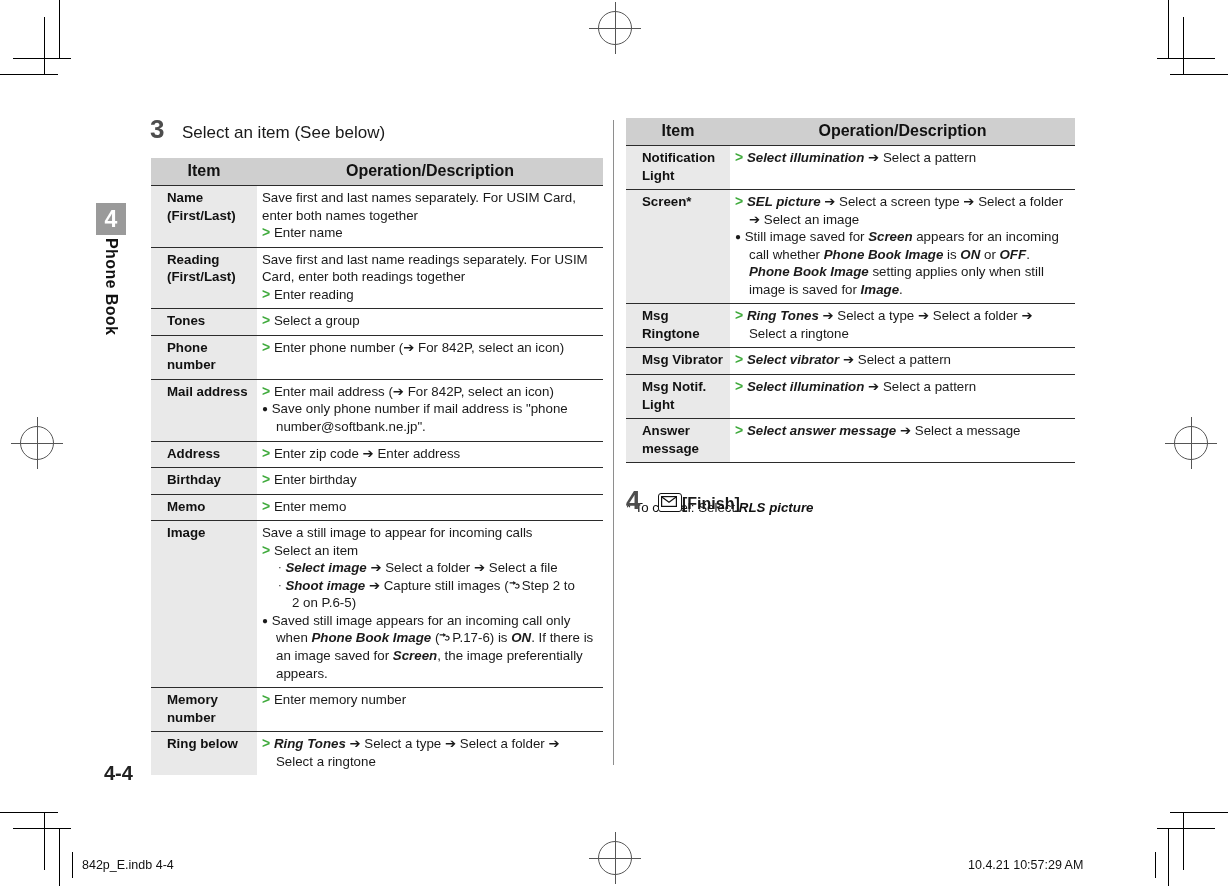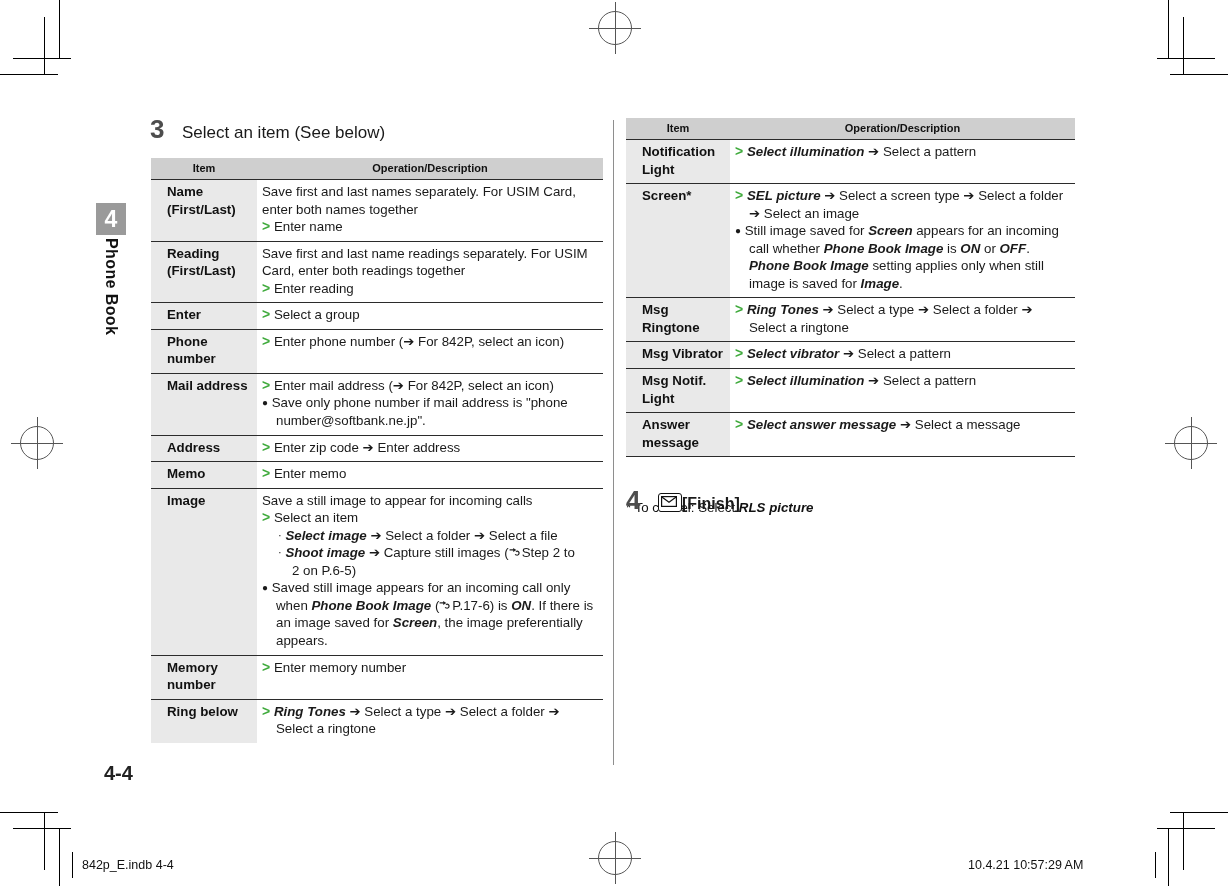--- a/index.html
+++ b/index.html
@@ -40,21 +40,21 @@
   .coldiv{position:absolute;left:613px;top:120px;width:1px;height:645px;background:#8e8e8e;}
 
   
   .step{position:absolute;display:flex;align-items:baseline;}
   .step .num{font-size:26px;font-weight:bold;color:#4d4d4d;width:22px;}
   .step .txt{font-size:17px;color:#1a1a1a;margin-left:10px;}
 
   
   table.man{border-collapse:collapse;table-layout:fixed;font-size:13.3px;}
   table.man th{
-    background:#cfcfcf;color:#111;font-weight:bold;font-size:11px;
+    background:#cfcfcf;color:#111;font-weight:bold;font-size:16px;
     padding:4px 2px 5px;text-align:center;border:0;}
   table.man td{
     vertical-align:top;border-top:1px solid #2b2b2b;padding:3px 5px 5px;
     line-height:1.32;}
   table.man tr.hdr th{border-bottom:1px solid #2b2b2b;}
   table.man td.item{
     background:#e9e9e9;font-weight:bold;color:#111;padding-left:16px;}
   table.man td.desc{background:#ffffff;}
   table.man tr.last td{border-bottom:1px solid #2b2b2b;}
   .tblwrap{position:absolute;}
@@ -168,21 +168,21 @@
 
       <tr>
         <td class="item">Reading<br>(First/Last)</td>
         <td class="desc">
           Save first and last name readings separately. For USIM Card, enter both readings together<br>
           <span class="gt">&gt;</span> Enter reading
         </td>
       </tr>
 
       <tr>
-        <td class="item">Enter</td>
+        <td class="item">Tones</td>
         <td class="desc">
           <span class="gt">&gt;</span> Select a group
         </td>
       </tr>
 
       <tr>
         <td class="item">Phone<br>number</td>
         <td class="desc">
           <span class="gt">&gt;</span> Enter phone number (<span class="arrow">➔</span> For 842P, select an icon)
         </td>
@@ -198,20 +198,26 @@
         </td>
       </tr>
 
       <tr>
         <td class="item">Address</td>
         <td class="desc">
           <span class="gt">&gt;</span> Enter zip code <span class="arrow">➔</span> Enter address
         </td>
       </tr>
 
+      <tr>
+        <td class="item">Birthday</td>
+        <td class="desc">
+          <span class="gt">&gt;</span> Enter birthday
+        </td>
+      </tr>
 
       <tr>
         <td class="item">Memo</td>
         <td class="desc">
           <span class="gt">&gt;</span> Enter memo
         </td>
       </tr>
 
       <tr>
         <td class="item">Image</td>

